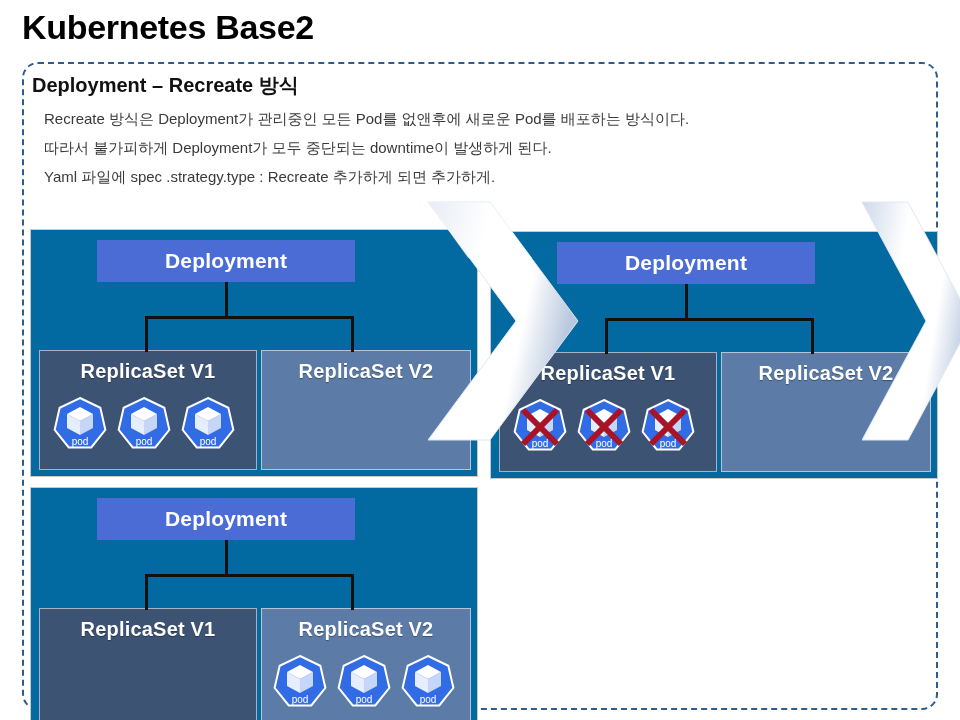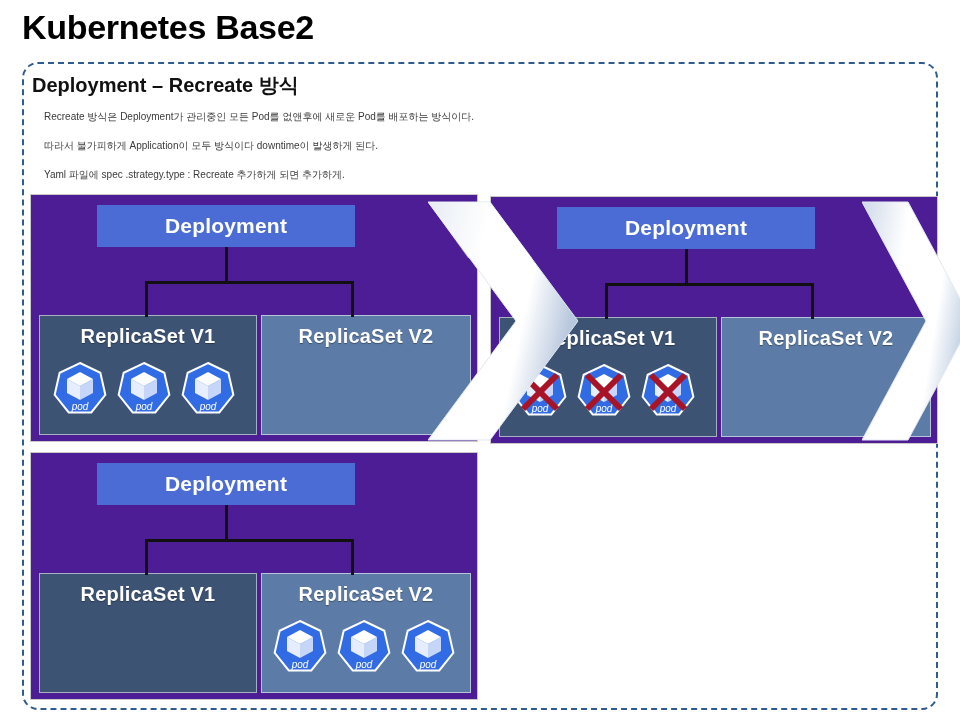--- a/index.html
+++ b/index.html
@@ -37,34 +37,35 @@
     position: absolute;
     left: 32px; top: 72px;
     font-size: 20px;
     font-weight: bold;
     color: #111111;
     white-space: nowrap;
   }
   .body-line {
     position: absolute;
     left: 44px;
-    font-size: 10px;
+    font-size: 15px;
     color: #3a3a3a;
     white-space: nowrap;
   }
   .body-line.l0 { top: 110px; }
   .body-line.l1 { top: 139px; }
   .body-line.l2 { top: 168px; }
 
   
   .panel {
     position: absolute;
-    background: #4c1d95;
+    background: #0369a1;
     border: 1px solid #c9c9c9;
     overflow: hidden;
+    margin-top: 35px;
   }
   
   .panel::before {
     content: "";
     position: absolute; inset: 0;
     background-image:
       radial-gradient(rgba(120,120,140,0.18) 0.6px, transparent 0.7px);
     background-size: 4px 4px;
     pointer-events: none;
     z-index: 0;
@@ -119,21 +120,21 @@
     background-image:
       radial-gradient(rgba(255,255,255,0.12) 0.6px, transparent 0.7px);
     background-size: 4px 4px;
   }
 
   
   .conn { position: absolute; background: #111111; z-index: 5; }
 
   
   .pod-row { position: absolute; display: flex; gap: 8px; z-index: 6; }
-  .pod { position: relative; width: 56px; height: 58px; font-style: italic; }
+  .pod { position: relative; width: 56px; height: 58px; }
   .pod svg { display: block; width: 100%; height: 100%; }
   .pod .pod-text {
     position: absolute;
     left: 0; right: 0; bottom: 6px;
     text-align: center;
     color: #ffffff;
     font-size: 10px;
     font-weight: normal;
     pointer-events: none;
   }
@@ -154,21 +155,21 @@
 
 <div id="root">
 
   <div class="slide-title">Kubernetes Base2</div>
 
   <div class="dashed-box"></div>
 
   <div class="box-heading">Deployment – Recreate 방식</div>
 
   <div class="body-line l0">Recreate 방식은 Deployment가 관리중인 모든 Pod를 없앤후에 새로운 Pod를 배포하는 방식이다.</div>
-  <div class="body-line l1">따라서 불가피하게 Application이 모두 방식이다 downtime이 발생하게 된다.</div>
+  <div class="body-line l1">따라서 불가피하게 Deployment가 모두 중단되는 downtime이 발생하게 된다.</div>
   <div class="body-line l2">Yaml 파일에 spec .strategy.type : Recreate  추가하게 되면 추가하게.</div>
 
   <div class="panel" id="panel-1">
     <div class="panel-inner">
       <div class="deployment" style="left:66px; top:10px; width:258px; height:42px;">Deployment</div>
 
       <div class="conn" style="left:194px; top:52px; width:3px; height:36px;"></div>
       <div class="conn" style="left:114px; top:86px; width:209px; height:3px;"></div>
       <div class="conn" style="left:114px; top:86px; width:3px; height:36px;"></div>
       <div class="conn" style="left:320px; top:86px; width:3px; height:36px;"></div>

